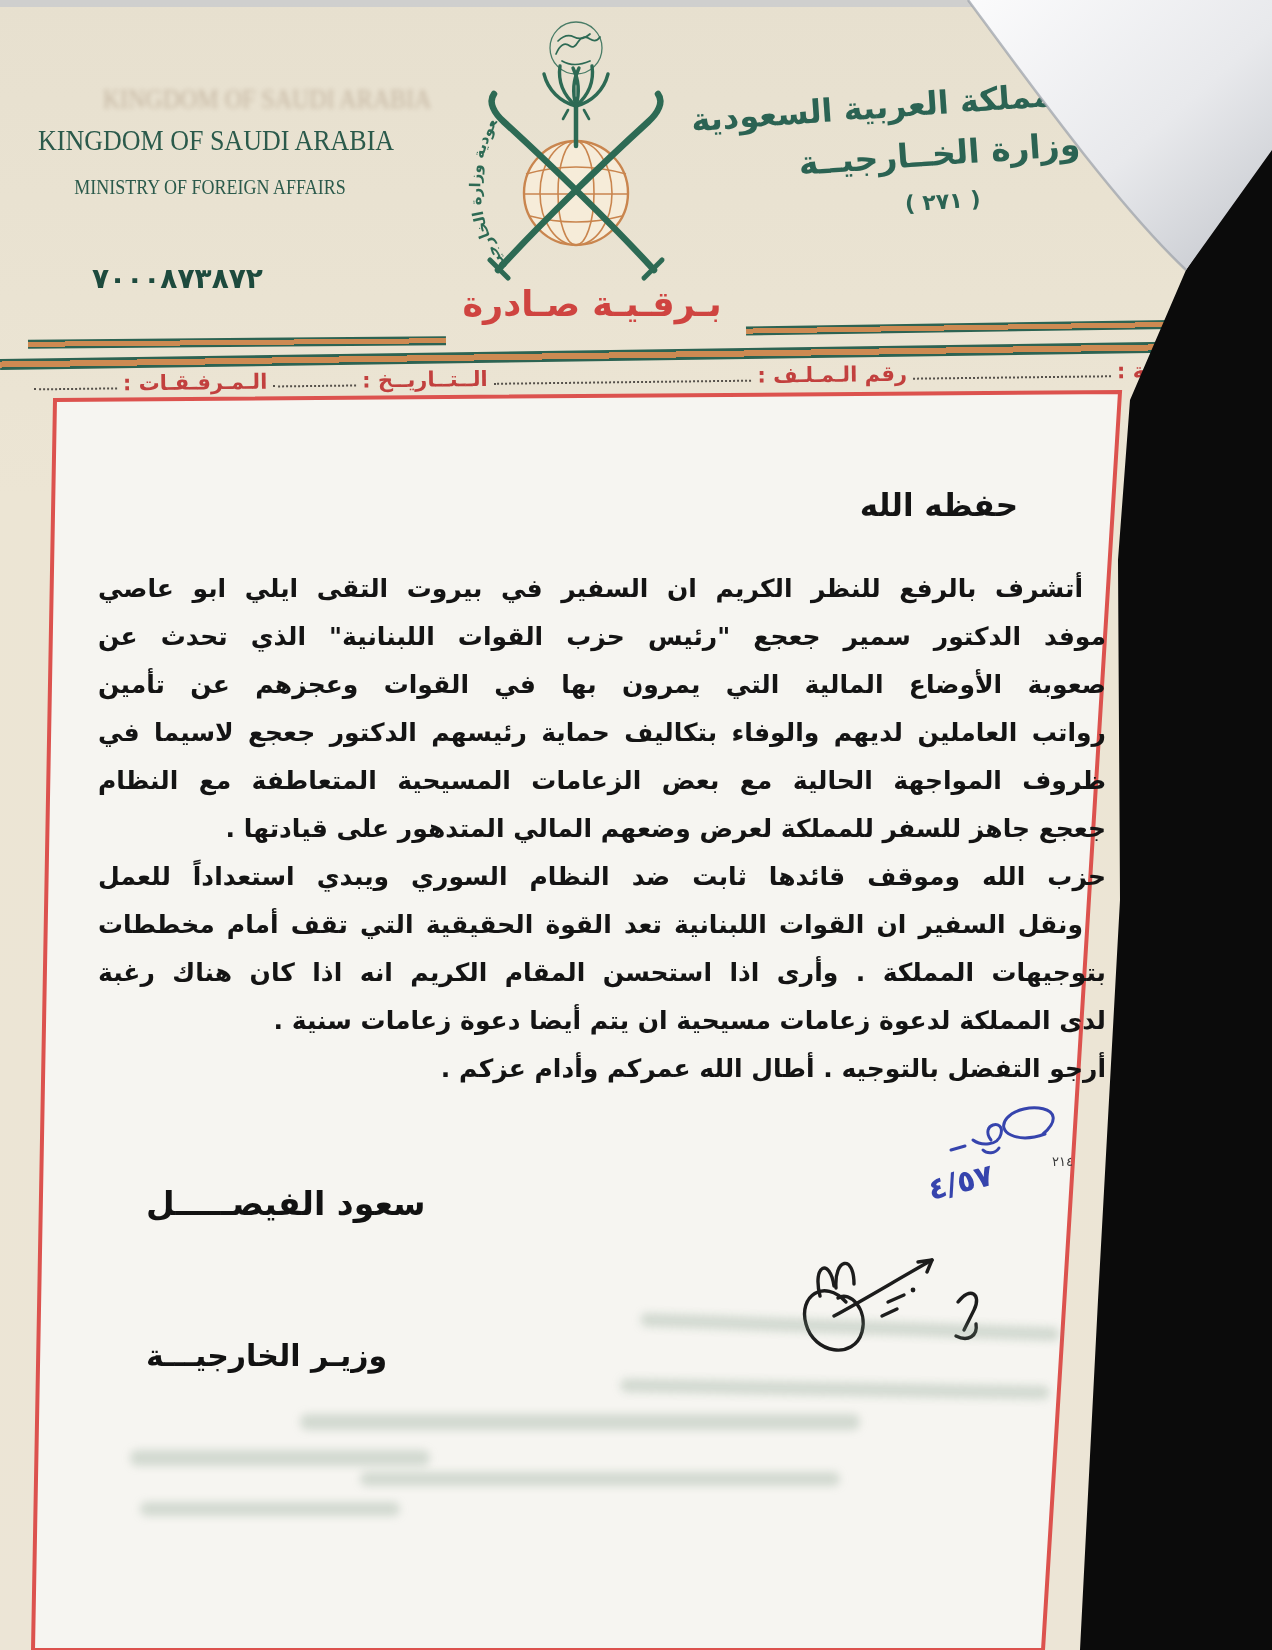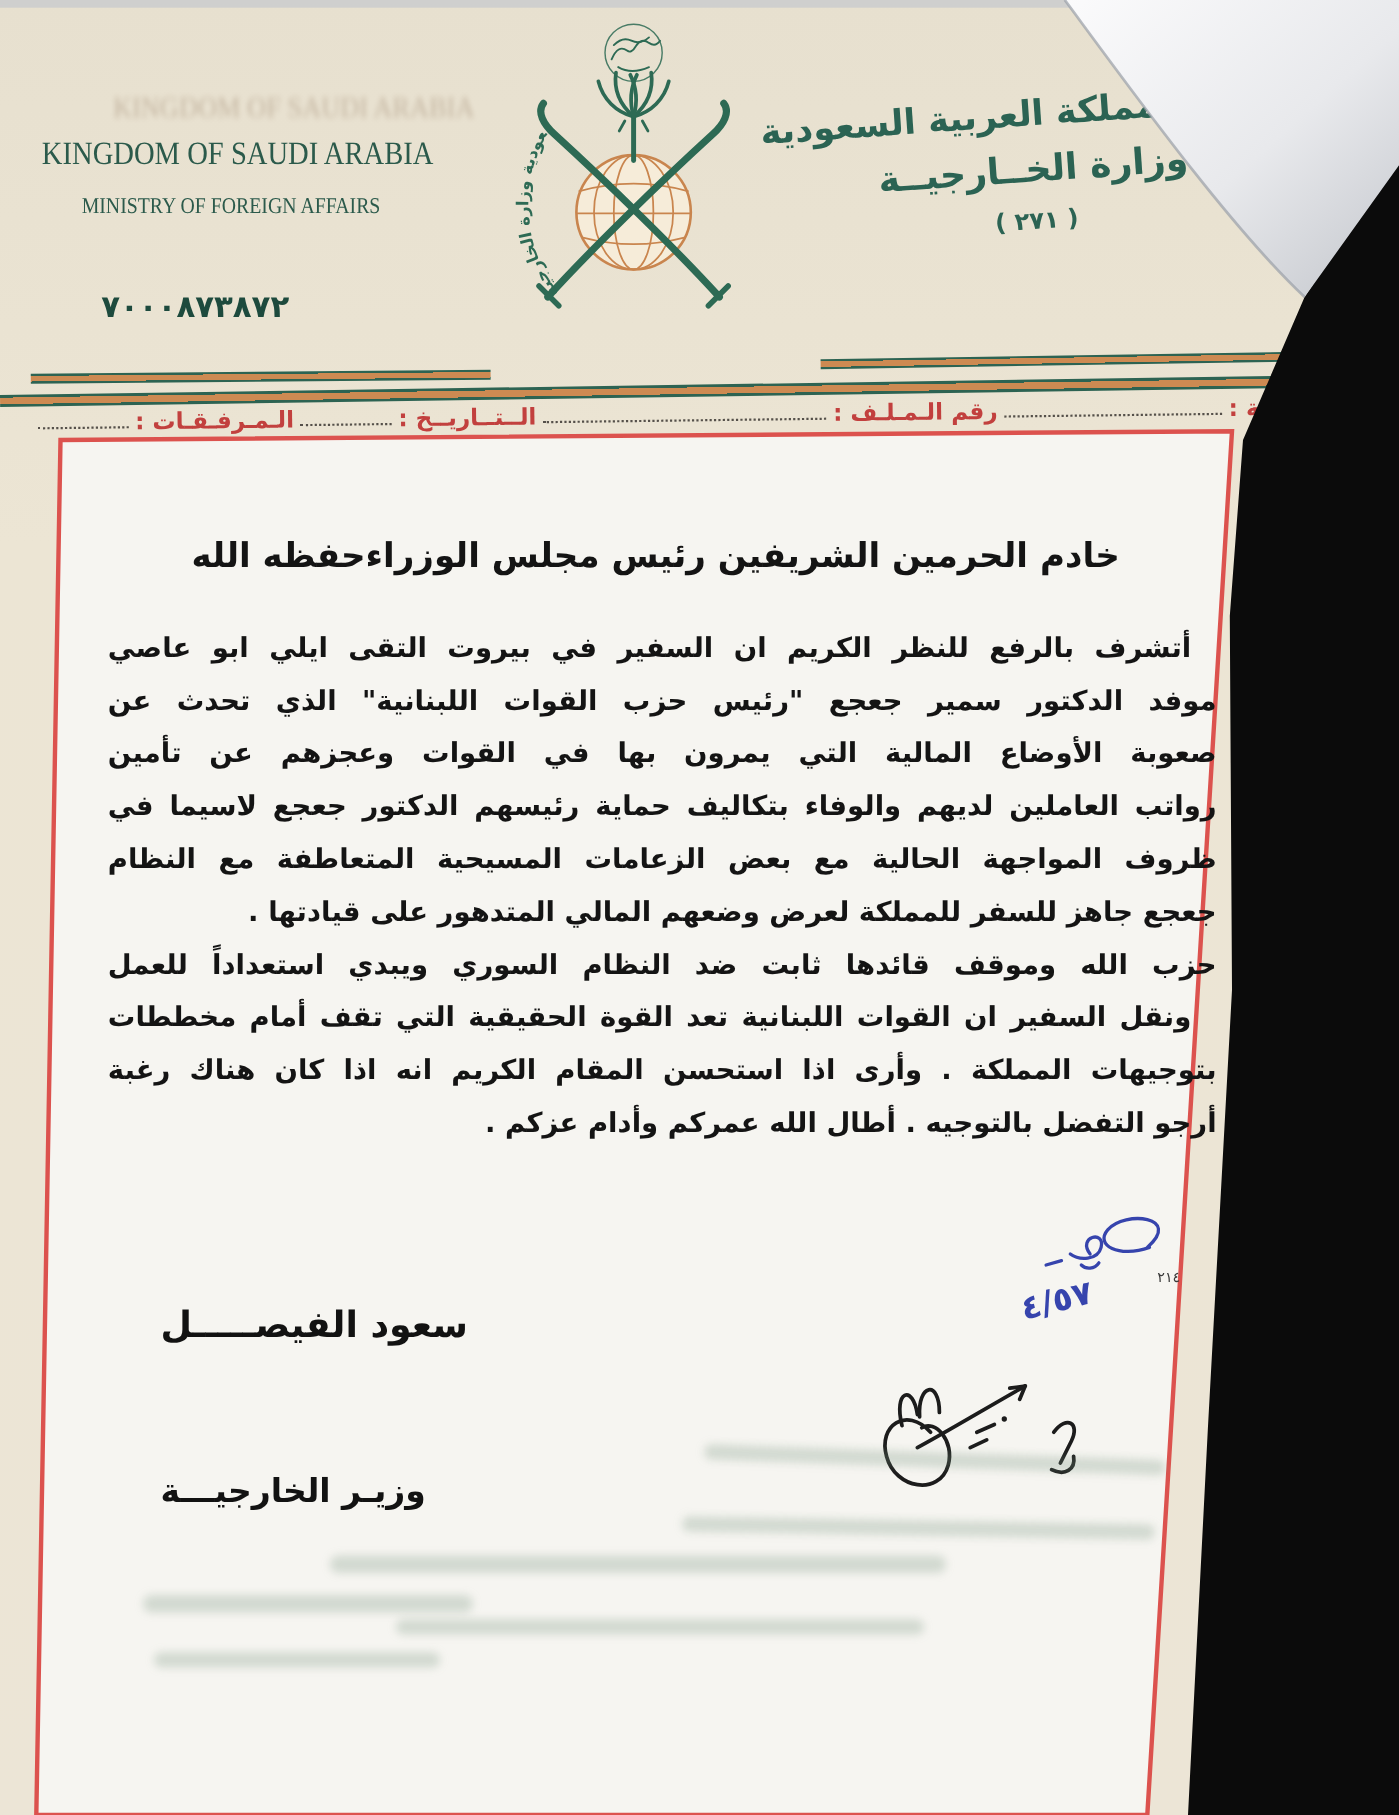--- a/index.html
+++ b/index.html
@@ -121,20 +121,21 @@
       <textPath href="#cres">المملكة العربية السعودية وزارة الخارجية</textPath>
     </text>
   </svg>
 
   <div class="ar-header">
     <div class="ar-kingdom">المملكة العربية السعودية</div>
     <div class="ar-ministry">وزارة الخــارجيــة</div>
     <div class="ar-formnum">( ٢٧١ )</div>
   </div>
 
+  <div class="title-red">بـرقـيـة صـادرة</div>
   <div class="bar bar-left"></div>
   <div class="bar bar-right"></div>
   <div class="bar bar-long"></div>
 
   <div class="form-row">
     <span class="f-label">رقم البرقية :</span>
     <span class="dots d1"></span>
     <span class="f-label">رقم الـمـلـف :</span>
     <span class="dots d2"></span>
     <span class="f-label">الــتــاريــخ :</span>
@@ -142,32 +143,32 @@
     <span class="f-label">الـمـرفـقـات :</span>
     <span class="dots d4"></span>
   </div>
 
   <svg class="redbox" width="1272" height="1650" viewBox="0 0 1272 1650">
     <polygon points="55,400 1120,392 1043,1650 33,1650" fill="#f6f5f1" stroke="#dc524e" stroke-width="4"></polygon>
   </svg>
 
   <div class="letter">
     <div class="salutation-row">
-      <span>خادم الحرمين الشريفين رئيس مجلس الوزراء</span>
       <span>حفظه الله</span>
     </div>
     <div class="bline j ind">أتشرف بالرفع للنظر الكريم ان السفير في بيروت التقى ايلي ابو عاصي</div>
     <div class="bline j">موفد الدكتور سمير جعجع "رئيس حزب القوات اللبنانية" الذي تحدث عن</div>
     <div class="bline j">صعوبة الأوضاع المالية التي يمرون بها في القوات وعجزهم عن تأمين</div>
     <div class="bline j">رواتب العاملين لديهم والوفاء بتكاليف حماية رئيسهم الدكتور جعجع لاسيما في</div>
     <div class="bline j">ظروف المواجهة الحالية مع بعض الزعامات المسيحية المتعاطفة مع النظام</div>
     <div class="bline end">جعجع جاهز للسفر للمملكة لعرض وضعهم المالي المتدهور على قيادتها .</div>
     <div class="bline j">حزب الله وموقف قائدها ثابت ضد النظام السوري ويبدي استعداداً للعمل</div>
     <div class="bline j ind">ونقل السفير ان القوات اللبنانية تعد القوة الحقيقية التي تقف أمام مخططات</div>
     <div class="bline j">بتوجيهات المملكة . وأرى اذا استحسن المقام الكريم انه اذا كان هناك رغبة</div>
+    <div class="bline end">لدى المملكة لدعوة زعامات مسيحية ان يتم أيضا دعوة زعامات سنية .</div>
     <div class="bline end">أرجو التفضل بالتوجيه . أطال الله عمركم وأدام عزكم .</div>
   </div>
 
   <div class="pagemark">٢١٤</div>
 
   <svg class="blue-note" width="200" height="130" viewBox="0 0 200 130">
     <g stroke="#3644ad" fill="none" stroke-width="3" stroke-linecap="round">
       <path d="M148 36 C180 8 128 2 112 20 C100 34 122 46 150 36"></path>
       <path d="M96 42 C84 26 110 20 106 36 C103 48 86 48 78 42"></path>
       <path d="M70 48 L56 52"></path>

